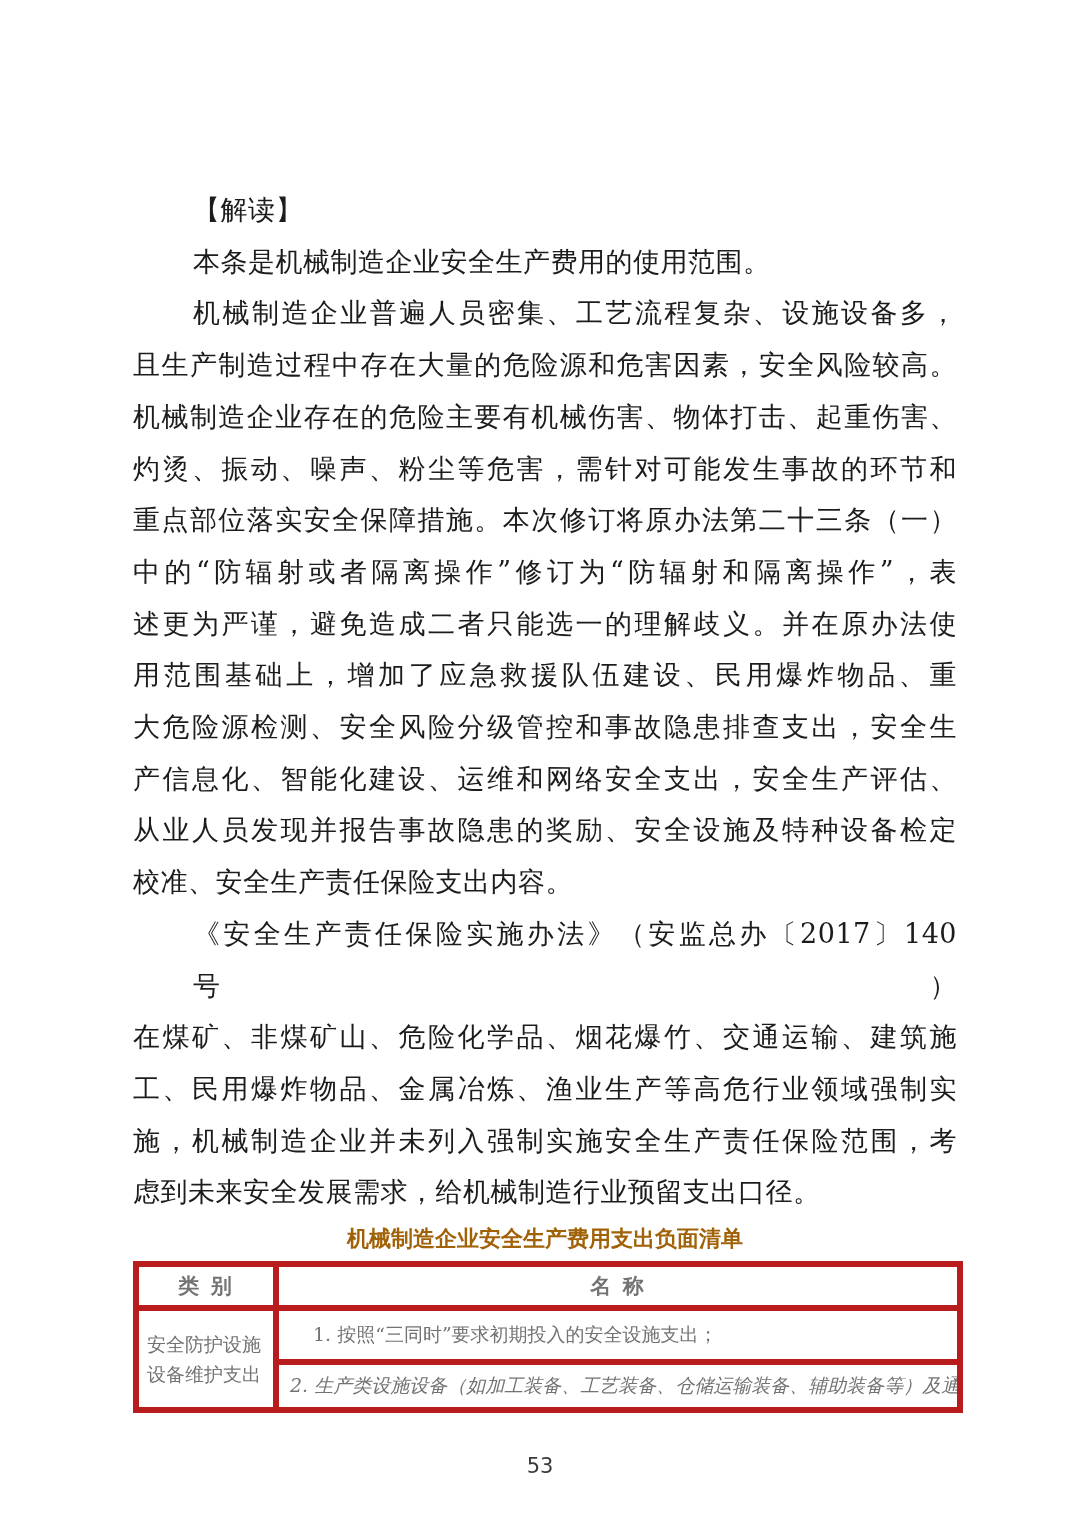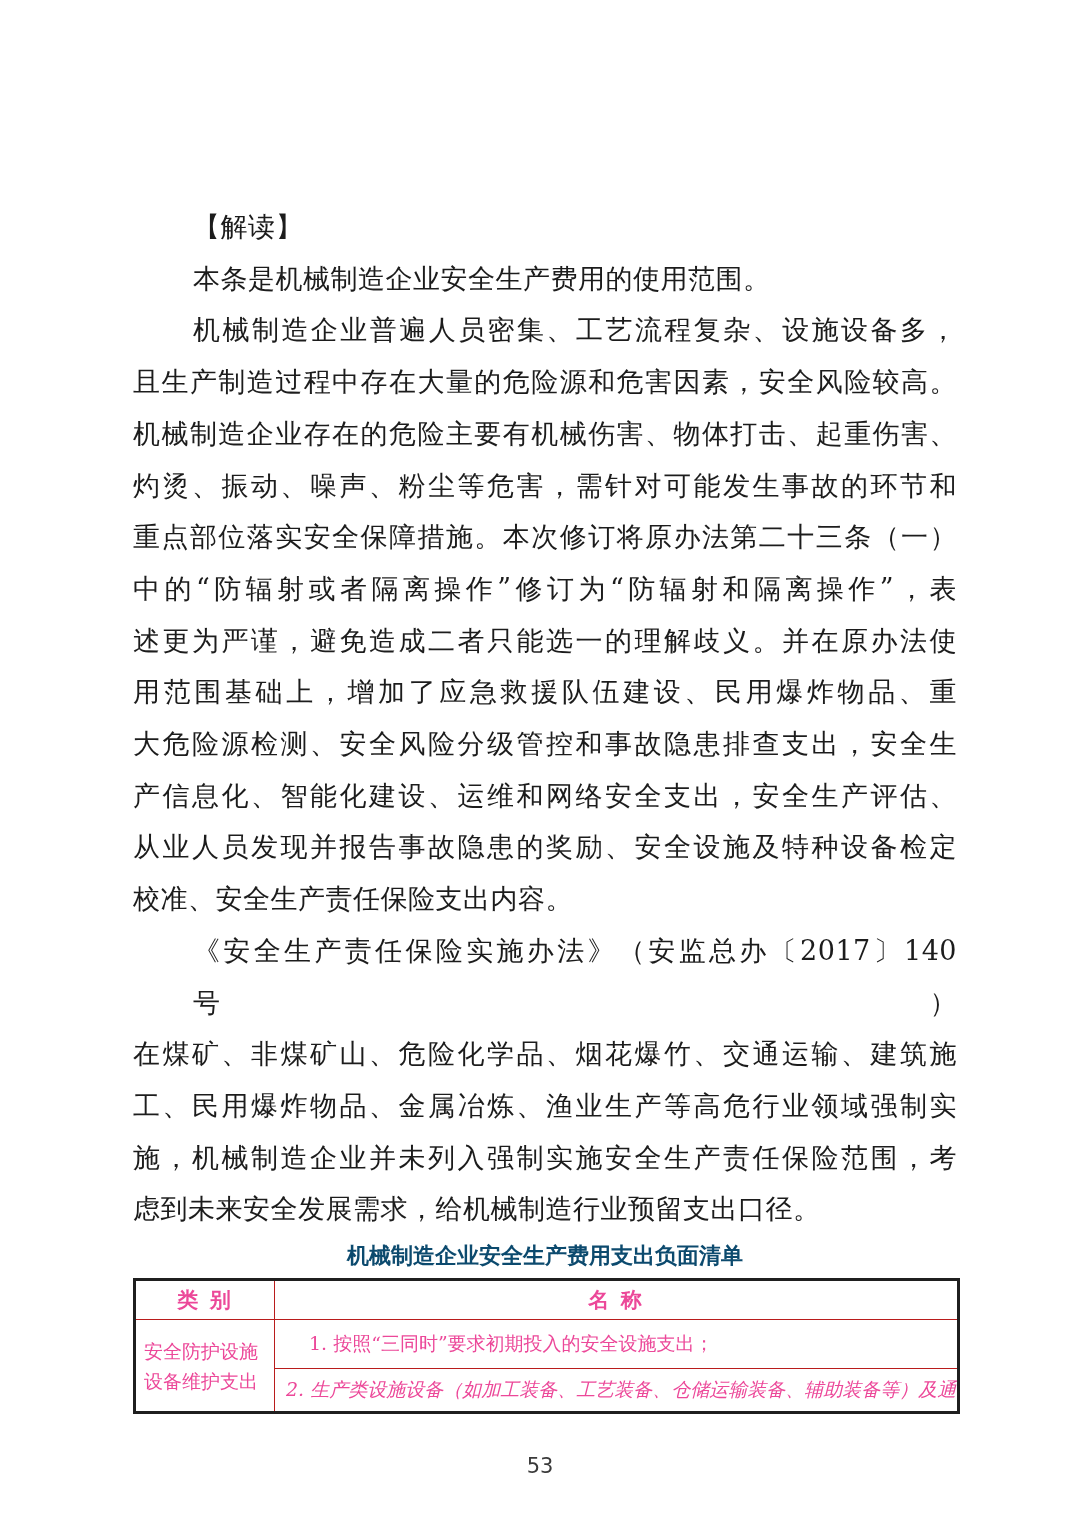--- a/index.html
+++ b/index.html
@@ -17,21 +17,20 @@
     color: #1c1c1c;
   }
   
   .content {
     padding-top: 184px;
     margin-left: 133px;
     margin-right: 123px;
     font-size: 27px;
     line-height: 51.7px;
     letter-spacing: 0.5px;
-    margin-top: 17px;
   }
   .line {
     text-align: justify;
     text-align-last: justify;
     text-justify: inter-character;
     white-space: normal;
   }
   .line.end {
     text-align: left;
     text-align-last: auto;
@@ -45,37 +44,37 @@
   
   .table-title {
     margin-top: 6px;
     margin-left: 133px;
     width: 824px;
     text-align: center;
     font-family: "DejaVu Sans", "Liberation Sans", sans-serif;
     font-weight: bold;
     font-size: 22px;
     line-height: 30px;
-    color: #0c4a6e;
+    color: #a16207;
   }
   
   table.neg-list {
     margin-left: 133px;
     margin-top: 7px;
     width: 824px;
     border-collapse: collapse;
     table-layout: fixed;
     border: 3px solid #1f1f1f;
   }
   table.neg-list th,
   table.neg-list td {
-    border: 1px solid #b91c1c;
+    border: 6px solid #b91c1c;
     font-size: 19px;
     vertical-align: middle;
-    color: #ec4899;
+    color: #737373;
   }
   table.neg-list th {
     height: 36px;
     font-weight: bold;
     text-align: center;
     font-size: 21px;
     letter-spacing: 2px;
   }
   td.cat-cell {
     padding: 4px 4px 4px 8px;

